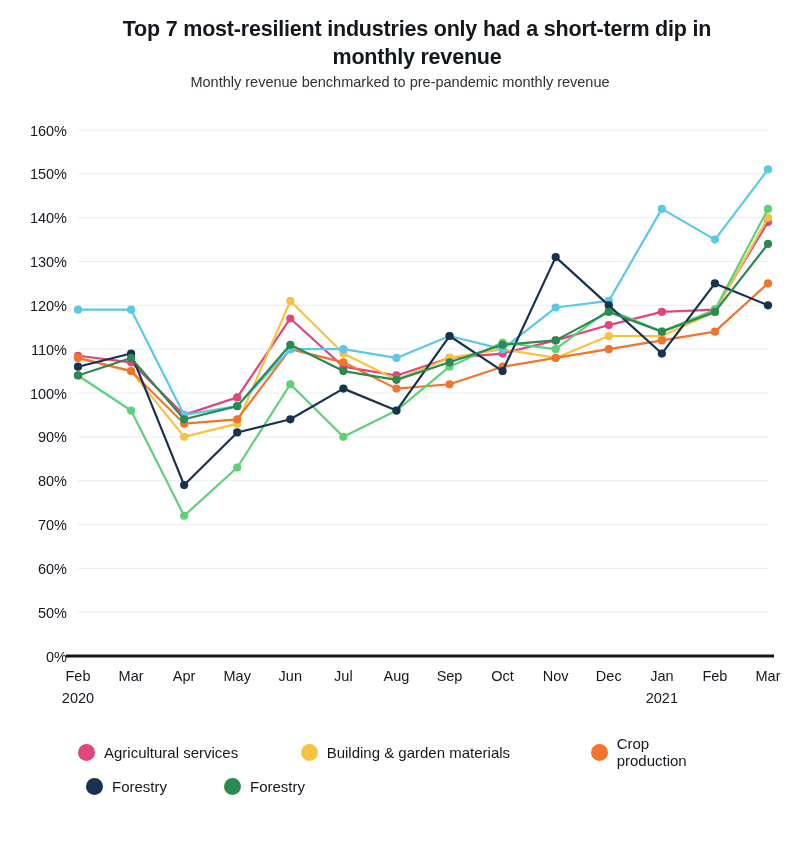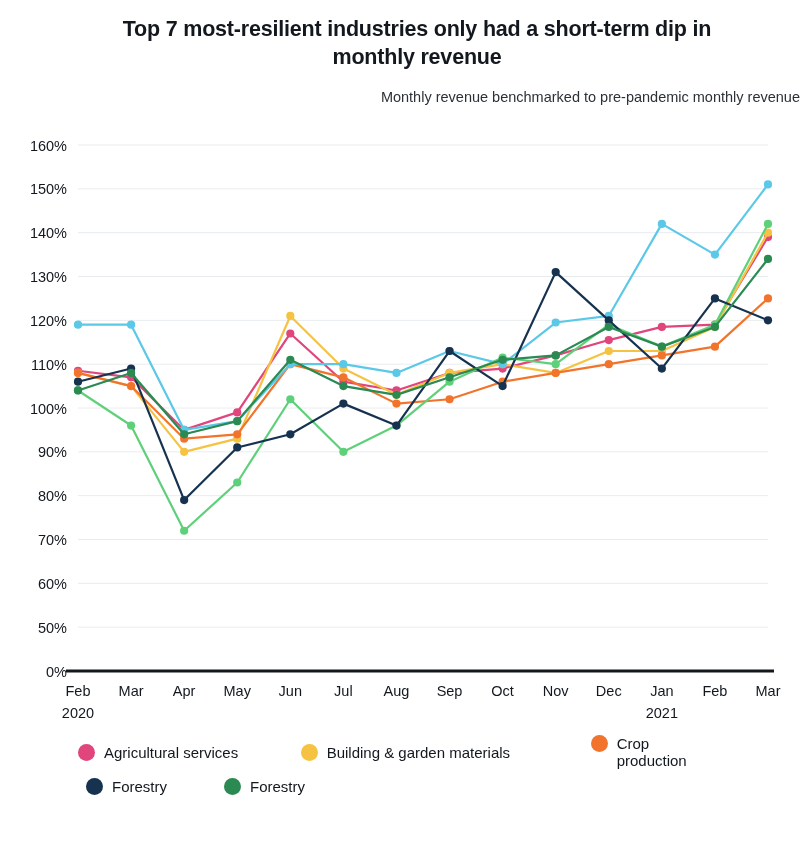--- a/index.html
+++ b/index.html
@@ -23,25 +23,25 @@
   .title {
     text-align: center;
     font-size: 21.5px;
     font-weight: bold;
     line-height: 1.28;
     color: #13181f;
     padding: 16px 56px 0 90px;
     letter-spacing: -0.2px;
   }
   .subtitle {
-    text-align: right;
+    text-align: center;
     font-size: 14.5px;
     font-weight: normal;
     color: #2b3138;
-    margin-top: 18px;
+    margin-top: 3px;
   }
   .plot-wrap {
     position: relative;
     margin-top: 18px;
     width: 800px;
     height: 600px;
   }
   svg.plot {
     display: block;
   }
@@ -80,20 +80,21 @@
     padding: 0 78px;
   }
   .legend-row {
     display: flex;
     flex-direction: row;
     align-items: center;
     margin-bottom: 9px;
   }
   .legend-item {
     display: flex;
+    align-items: center;
     font-size: 15px;
     color: #13181f;
   }
   .legend-item .dot {
     width: 17px;
     height: 17px;
     border-radius: 50%;
     margin-right: 9px;
     flex: 0 0 auto;
   }

